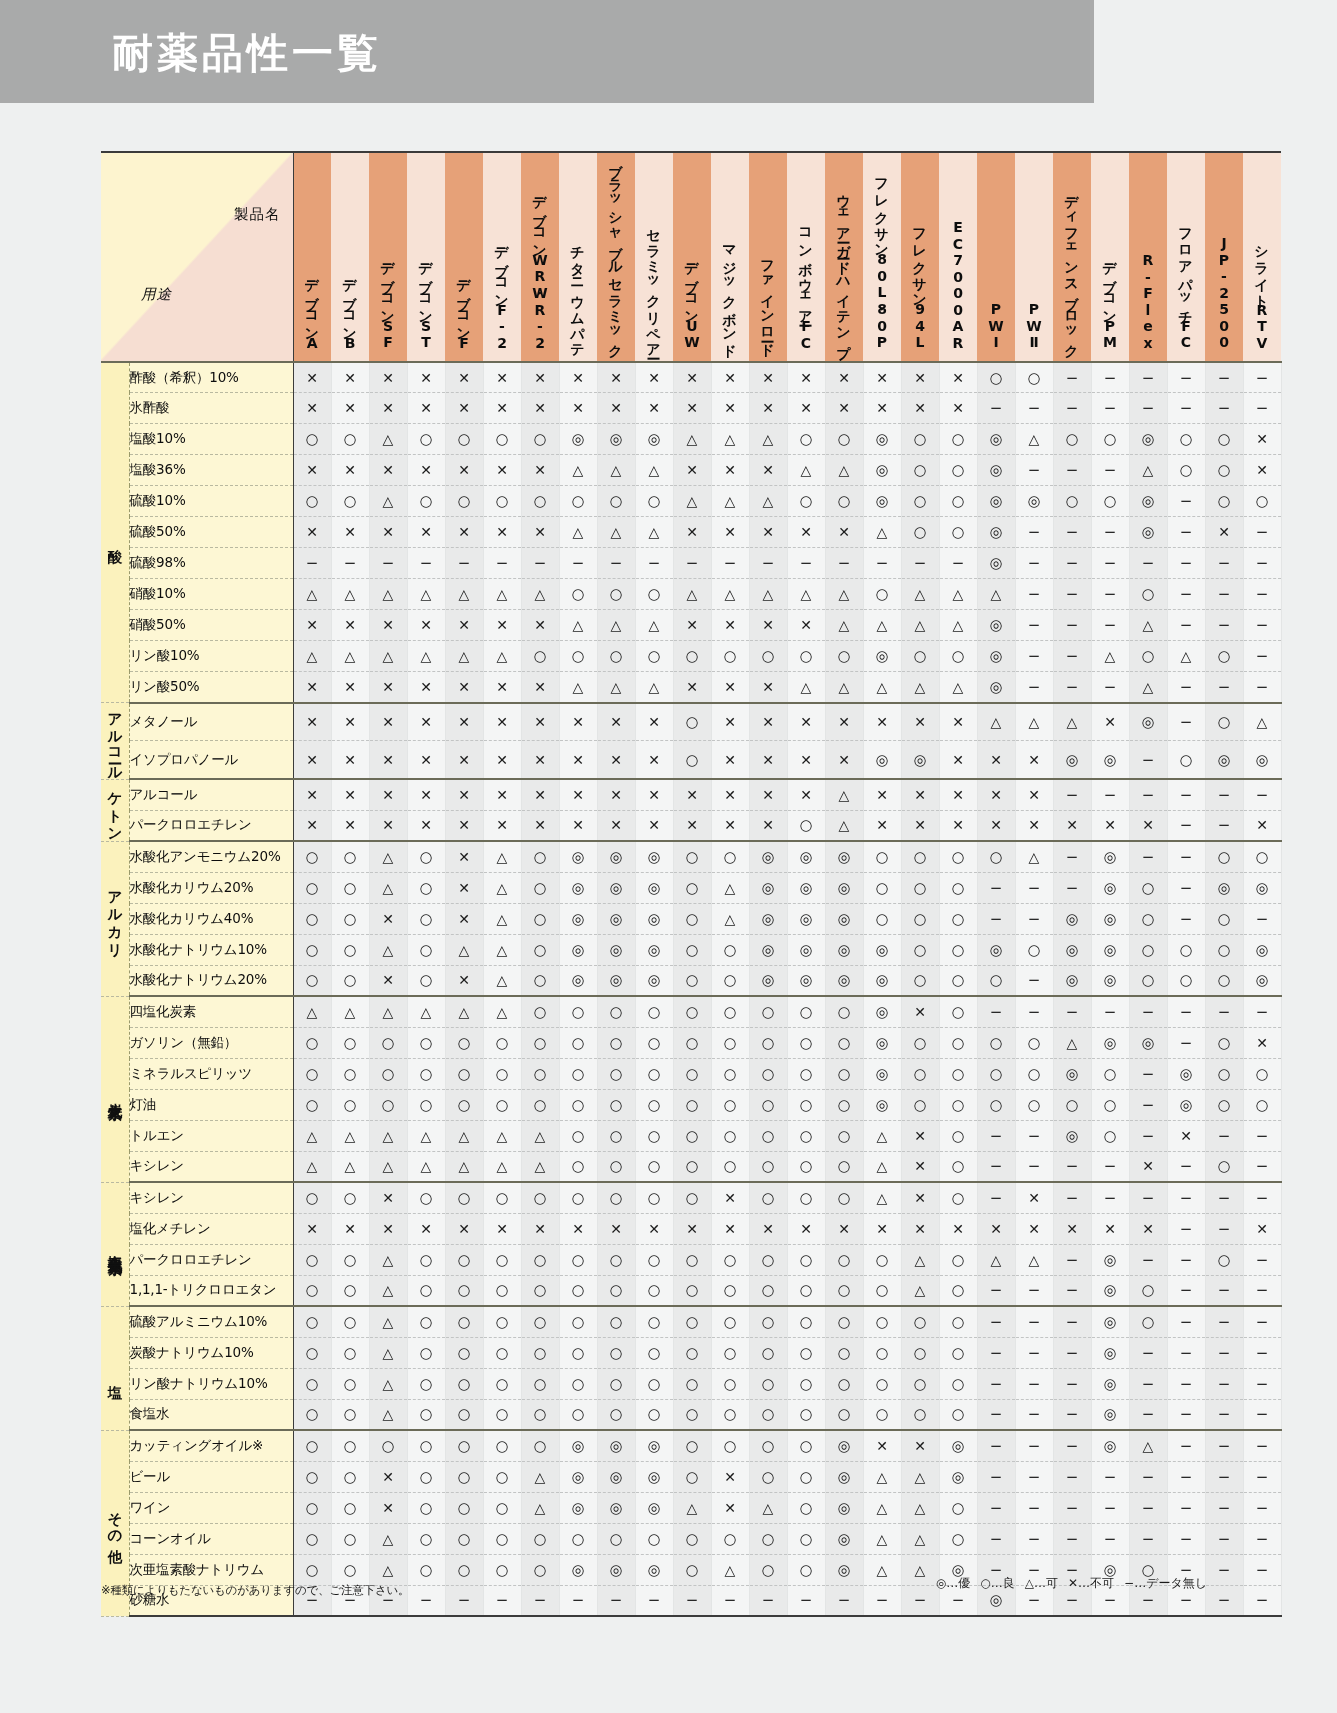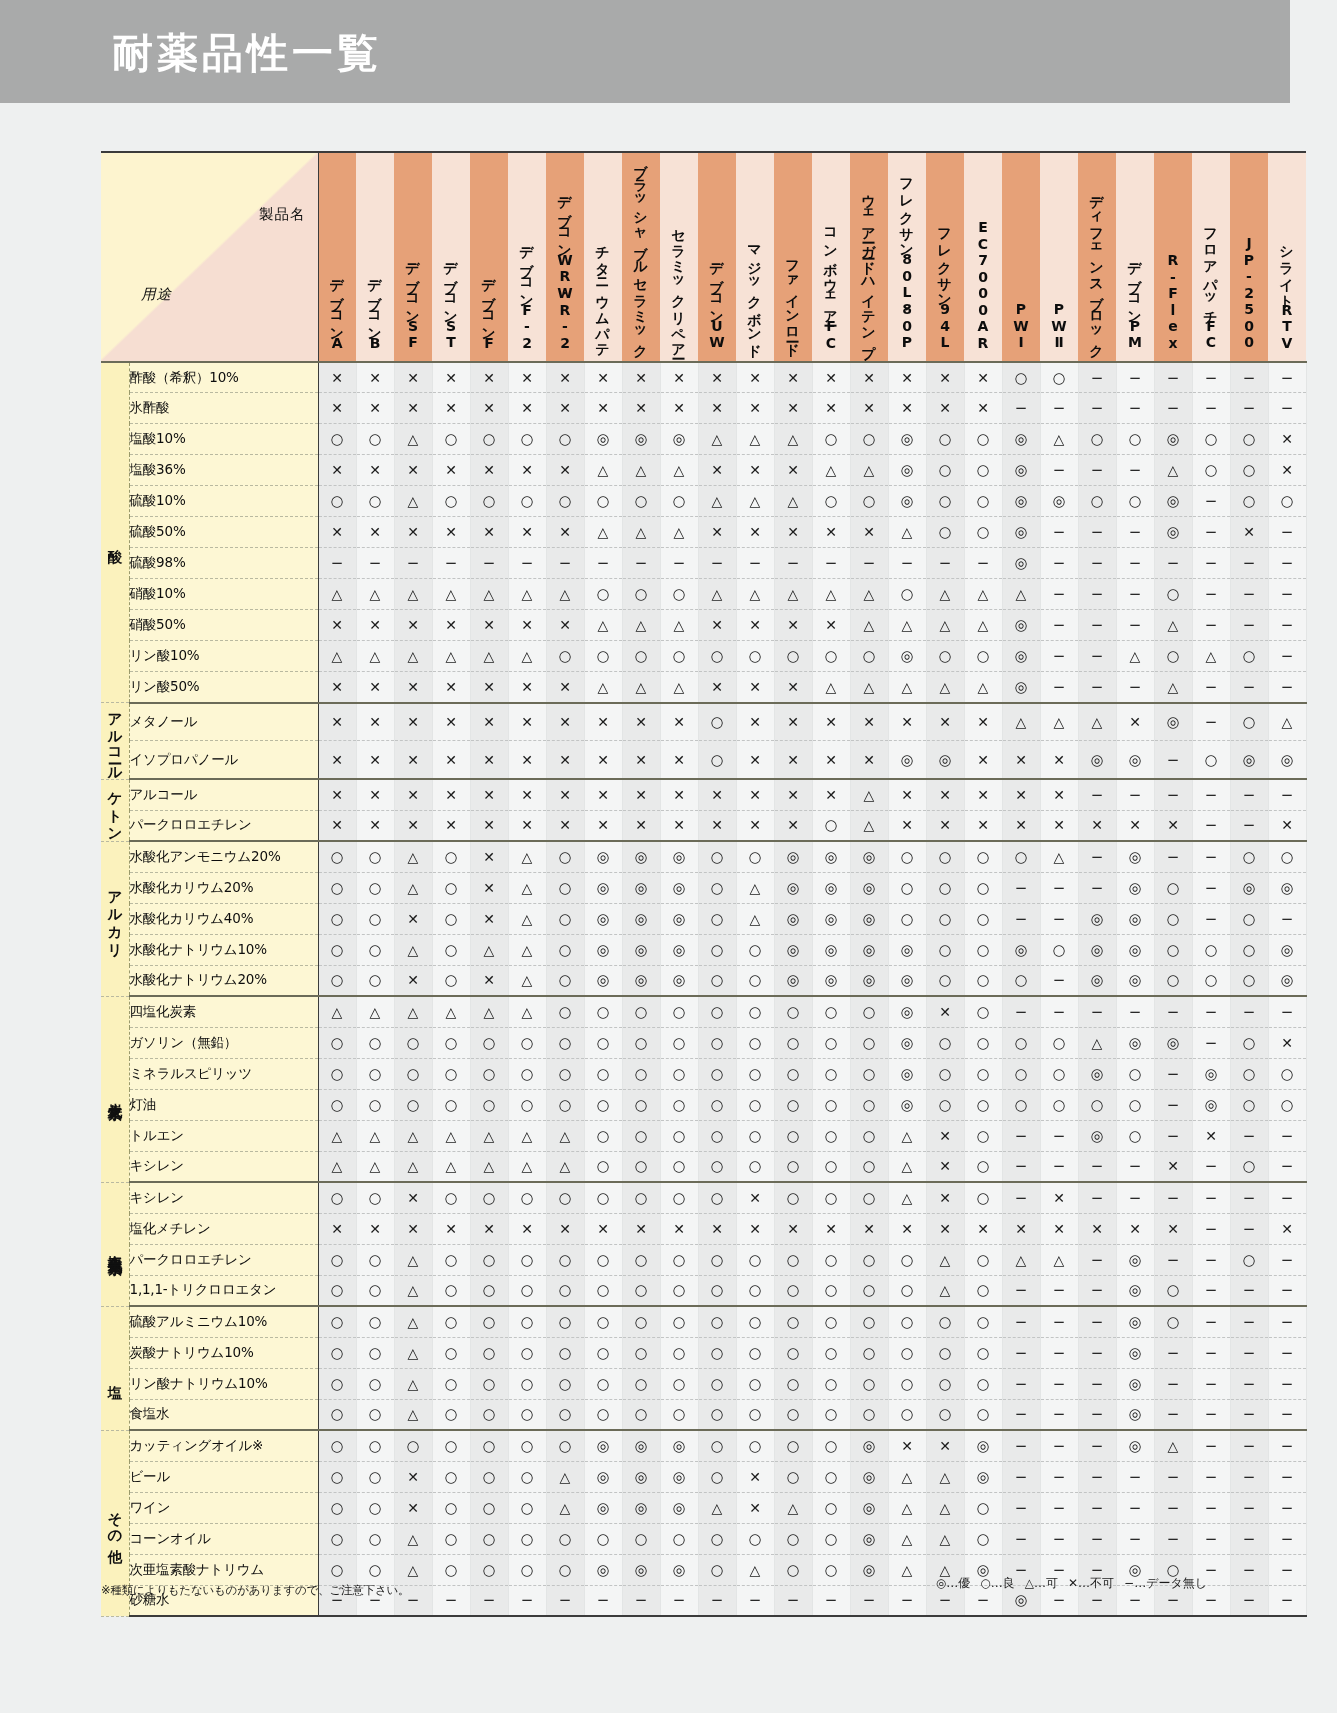--- a/index.html
+++ b/index.html
@@ -6,21 +6,21 @@
   html, body { margin:0; padding:0; }
   body {
     width: 1337px;
     height: 1713px;
     background: #eef0f0;
     font-family: "DejaVu Sans", "Liberation Sans", sans-serif;
     overflow: hidden;
   }
   
   .banner {
-    width: 1290px;
+    width: 1094px;
     height: 103px;
     background: #a9aaaa;
     position: relative;
   }
   .banner-title {
     position: absolute;
     left: 112px;
     top: 28px;
     font-size: 41px;
     font-weight: bold;
@@ -100,21 +100,21 @@
     writing-mode: vertical-rl;
     text-orientation: upright;
     -webkit-text-orientation: upright;
     font-size: 14.5px;
     font-weight: bold;
     color: #101010;
     letter-spacing: 1px;
     line-height: 1;
   }
   td.rowlabel {
-    width: 189px;
+    width: 164px;
     height: 31px;
     background: #fdf7d4;
     font-size: 13.5px;
     color: #0d0d0d;
     padding-left: 10px;
     white-space: nowrap;
     letter-spacing: -0.2px;
   }
   td.cell {
     width: 38px;

